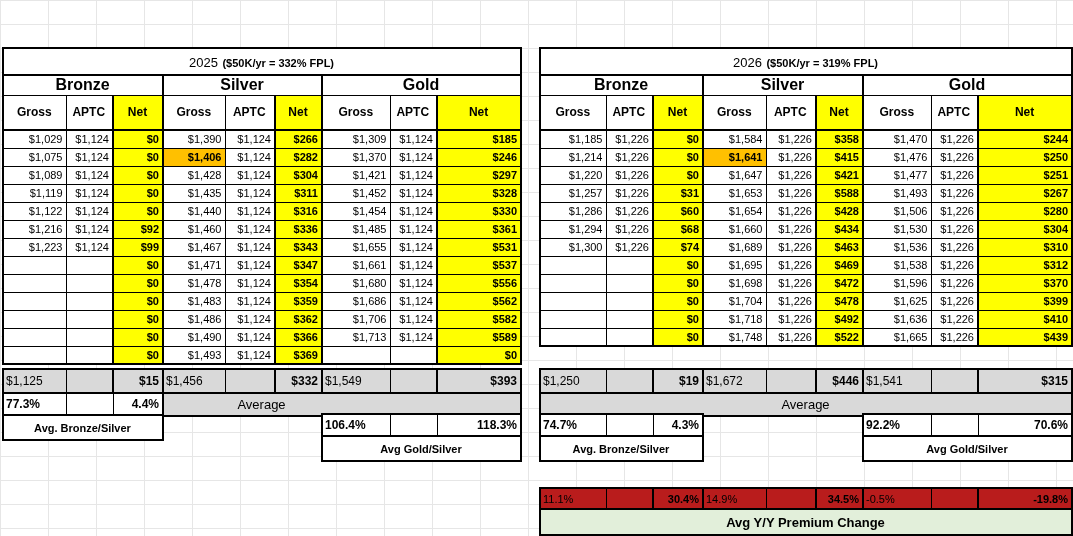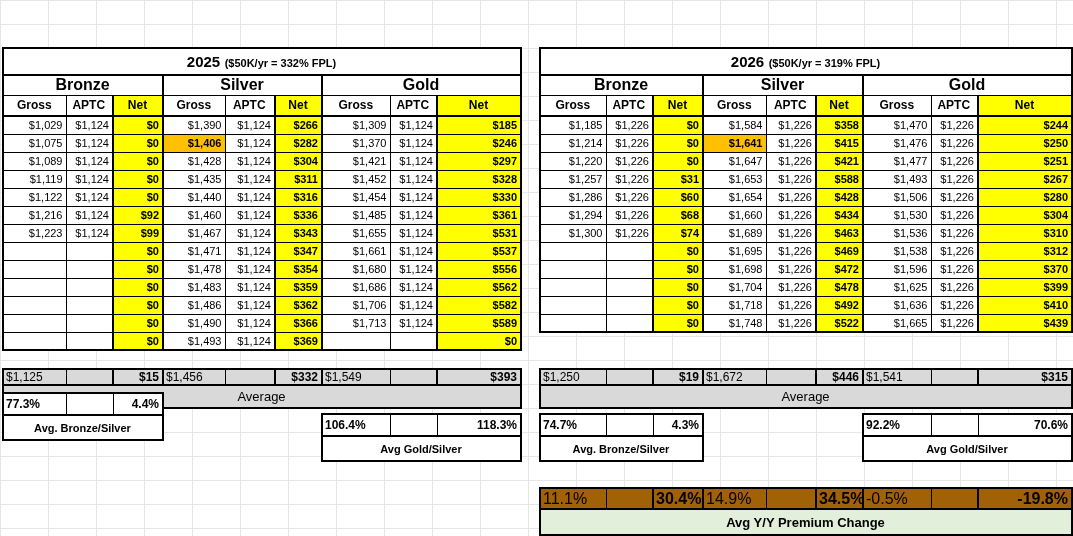--- a/index.html
+++ b/index.html
@@ -20,40 +20,40 @@
   td{border:1px solid #000;overflow:hidden;white-space:nowrap;padding:0 3px 0 2px;vertical-align:middle;}
   .tl{border-left-width:2px;}
   
   .mt tbody tr{height:18px;}
   .mt tbody td, .v{font-size:11px;}
   .v{text-align:right;}
   .net{background:#FFFF00;font-weight:bold;}
   .hl{background:#FFC000;font-weight:bold;}
   tr.yr{height:27px;}
   tr.yr td{text-align:center;border-bottom-width:2px;}
-  .yname{font-size:15px;font-weight:bold;}
+  .yname{font-size:13px;font-weight:normal;}
   .ysub{font-size:11px;font-weight:bold;}
   tr.tier{height:20px;}
   tr.tier td{text-align:center;font-weight:bold;font-size:16px;}
-  tr.ch{height:21px;}
+  tr.ch{height:35px;}
   tr.ch td{text-align:center;font-weight:bold;font-size:12px;border-bottom-width:2px;}
   .nh{background:#FFFF00;}
   
-  .at tbody tr{height:16px;border-radius:6px;}
+  .at tbody tr{height:24px;border-radius:6px;}
   .s{background:#D9D9D9;font-size:12px;}
   .L{text-align:left;}
   .R{text-align:right;font-weight:bold;}
   .af td{background:#D9D9D9;font-weight:normal;font-size:13px;text-align:center;height:21px;border-top-width:2px;}
   
   .pt tbody tr{height:22px;}
   .p{font-size:12px;font-weight:bold;}
   .pf td{font-weight:bold;font-size:11px;text-align:center;height:23px;border-top-width:2px;}
   
   .yt tbody tr{height:21px;}
-  .g{background:#a16207;font-size:16px;}
+  .g{background:#b91c1c;font-size:11px;}
   .yf td{background:#E2EFDA;font-weight:bold;font-size:13px;text-align:center;height:24px;border-top-width:2px;}
 </style>
 </head>
 <body>
 
 <div class="sheet">
 
 
   <table class="mt" style="left:2px;top:47px;width:518px">
     <colgroup>

